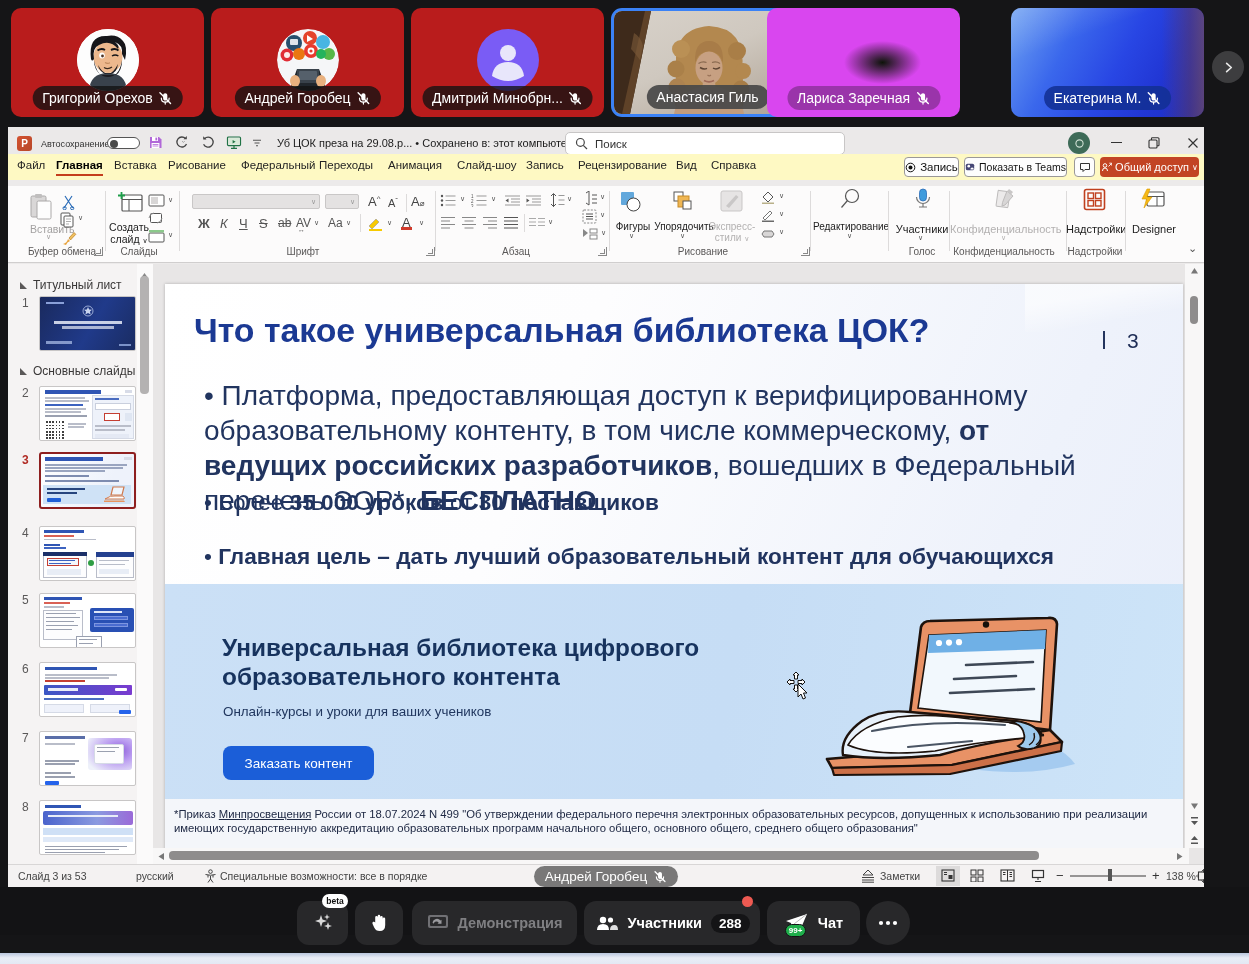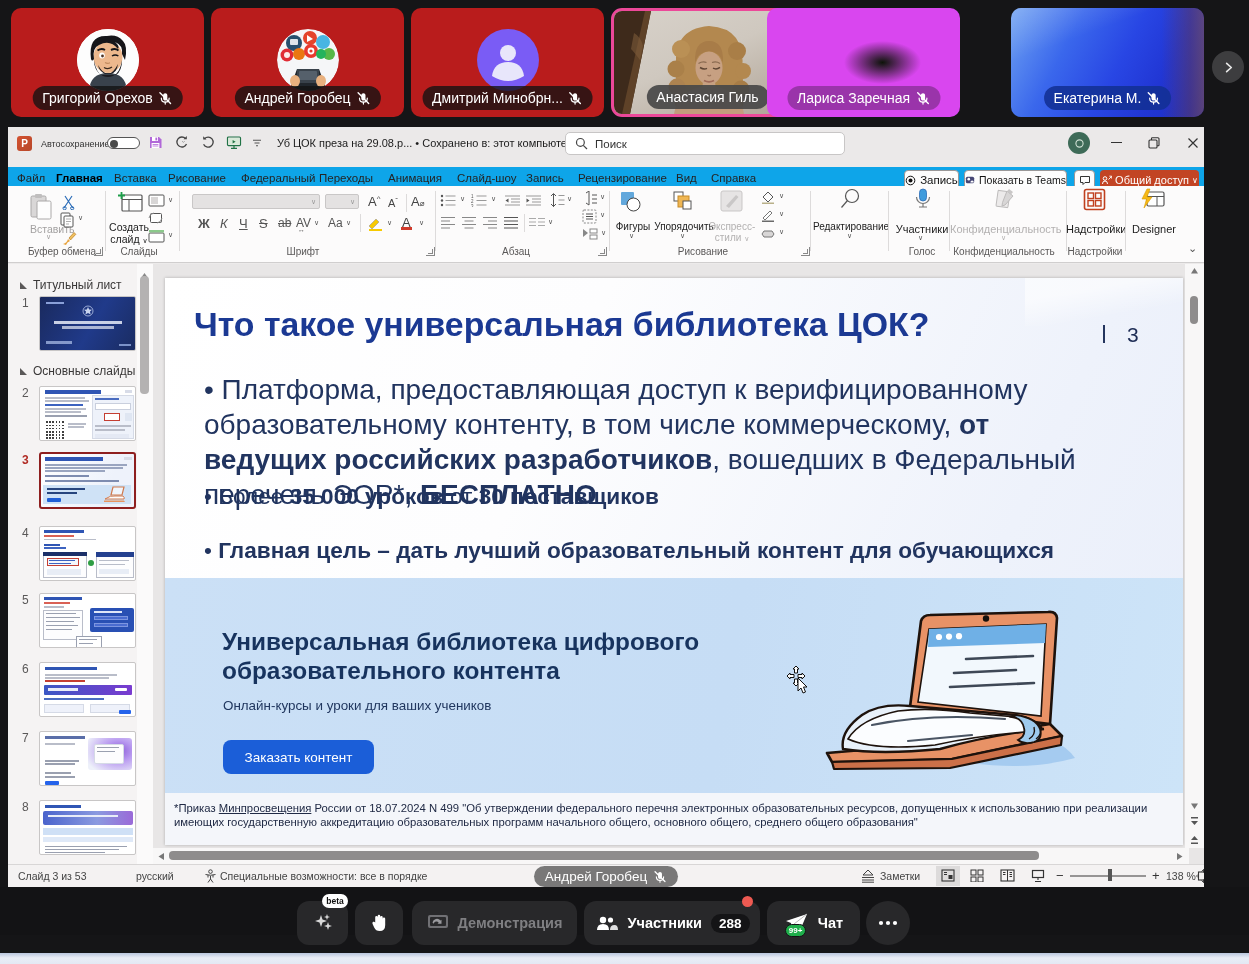--- a/index.html
+++ b/index.html
@@ -6,31 +6,31 @@
 body{background:#151517;font-family:"Liberation Sans",sans-serif;position:relative}
 .abs{position:absolute}
 
 .tile{position:absolute;top:8px;height:109px;width:193px;background:#b91c1c;border-radius:10px;overflow:hidden}
 .namepill{position:absolute;bottom:7px;left:50%;transform:translateX(-50%);background:rgba(18,18,18,.78);color:#fff;font-size:14px;border-radius:14px;padding:4px 10px;white-space:nowrap;display:flex;align-items:center;gap:5px}
 .avcirc{position:absolute;left:50%;top:21px;transform:translateX(-50%);width:62px;height:62px;border-radius:50%}
 .micico{width:15px;height:15px;flex:0 0 auto}
 
 #ppwin{position:absolute;left:8px;top:127px;width:1196px;height:760px;background:#eceaea;overflow:hidden}
 #titlebar{position:absolute;left:0;top:0;width:100%;height:33px;background:#ebe9e9}
-#menurow{position:absolute;left:0;top:40px;width:100%;height:26px;background:#0ea5e9;font-size:12.5px;color:#222}
+#menurow{position:absolute;left:0;top:27px;width:100%;height:26px;background:#fef9c3;font-size:12.5px;color:#222}
 #ribbon{position:absolute;left:0;top:59px;width:100%;height:77px;background:#fcfbfb;border-bottom:1px solid #d0cece}
 .menuitem{position:absolute;top:4px;padding:1px 0;font-size:11.5px;color:#242424}
 #content{position:absolute;left:0;top:137px;width:100%;height:600px;background:#e8e6e6}
 #thumbpanel{position:absolute;left:0;top:0;width:145px;height:600px;background:#f5f3f3;overflow:hidden}
 #mainarea{position:absolute;left:145px;top:0;width:1051px;height:584px;background:#e8e6e6;overflow:hidden}
 #vsb{position:absolute;left:1032px;top:0;width:19px;height:584px;background:#f8f7f7}
 #hsb{position:absolute;left:145px;top:721px;width:1036px;height:16px;background:#f8f7f7}
 #statusbar{position:absolute;left:0;top:737px;width:100%;height:23px;background:#f4f2f2;border-top:1px solid #d8d6d6;font-size:10.5px;color:#444}
 
-#slide{position:absolute;left:12px;top:14px;width:1018px;height:567px;background:linear-gradient(115deg,#ffffff 0%,#fdfdfe 35%,#eef2fb 75%,#e9eefa 100%);box-shadow:0 0 3px rgba(0,0,0,.25)}
+#slide{position:absolute;left:12px;top:20px;width:1018px;height:567px;background:linear-gradient(115deg,#ffffff 0%,#fdfdfe 35%,#eef2fb 75%,#e9eefa 100%);box-shadow:0 0 3px rgba(0,0,0,.25)}
 
 .thumb{position:absolute;left:31px;width:97px;height:55px;background:#fff;border:1px solid #c8c6c6;border-radius:2px;overflow:hidden}
 .thnum{position:absolute;left:14px;font-size:12px;color:#5a5858}
 .sect{position:absolute;left:12px;font-size:12px;color:#3a3838;display:flex;align-items:center;gap:6px}
 .tri{width:0;height:0;border-left:7px solid #5a5858;border-top:7px solid transparent;display:inline-block}
 
 #toolbar{position:absolute;left:0;top:887px;width:1249px;height:48px;background:#131315}
 .tbbtn{position:absolute;top:14px;height:44px;background:#28282a;border-radius:12px;color:#fff;font-size:14.5px;font-weight:bold;display:flex;align-items:center;justify-content:center;gap:8px}
 #bottomstrip{position:absolute;left:0;top:953px;width:1249px;height:11px;background:linear-gradient(#b9c6dd,#e9edf6 45%,#e3e9f4)}
 .rgl{position:absolute;top:60px;font-size:10px;color:#5a5858;text-align:center}
@@ -104,21 +104,21 @@
     <div class="avcirc" style="background:#7a5cf5"></div>
     <svg class="avcirc" viewBox="0 0 62 62">
         <circle cx="31" cy="24" r="8" fill="#e8e6fb"></circle>
         <path d="M15 47 q2 -14 16 -14 q14 0 16 14 q-8 5 -16 5 q-8 0 -16 -5z" fill="#e8e6fb"></path>
       </svg>
     <div class="namepill">Дмитрий Минобрн... <svg class="micico" viewBox="0 0 15 15">
           <use href="#micmute"></use>
         </svg></div>
   </div>
 
-  <div class="tile" style="left:611px;background:#cfc8bf;border:3px solid #ec4899;border-radius:11px">
+  <div class="tile" style="left:611px;background:#cfc8bf;border:3px solid #3b82f6;border-radius:11px">
     <svg class="abs" viewBox="0 0 187 103" style="left:0;top:0;width:187px;height:103px" preserveAspectRatio="none">
       <defs>
           <linearGradient id="wall4" x1="0" y1="0" x2=".8" y2="1">
             <stop offset="0" stop-color="#d8d2ca"></stop>
             <stop offset=".5" stop-color="#cfc8bf"></stop>
             <stop offset="1" stop-color="#b3a79a"></stop>
           </linearGradient>
         </defs>
       <rect width="187" height="103" fill="url(#wall4)"></rect>
       <path d="M0 0 L37 0 L16 103 L0 103 Z" fill="#3e2a1b"></path>

